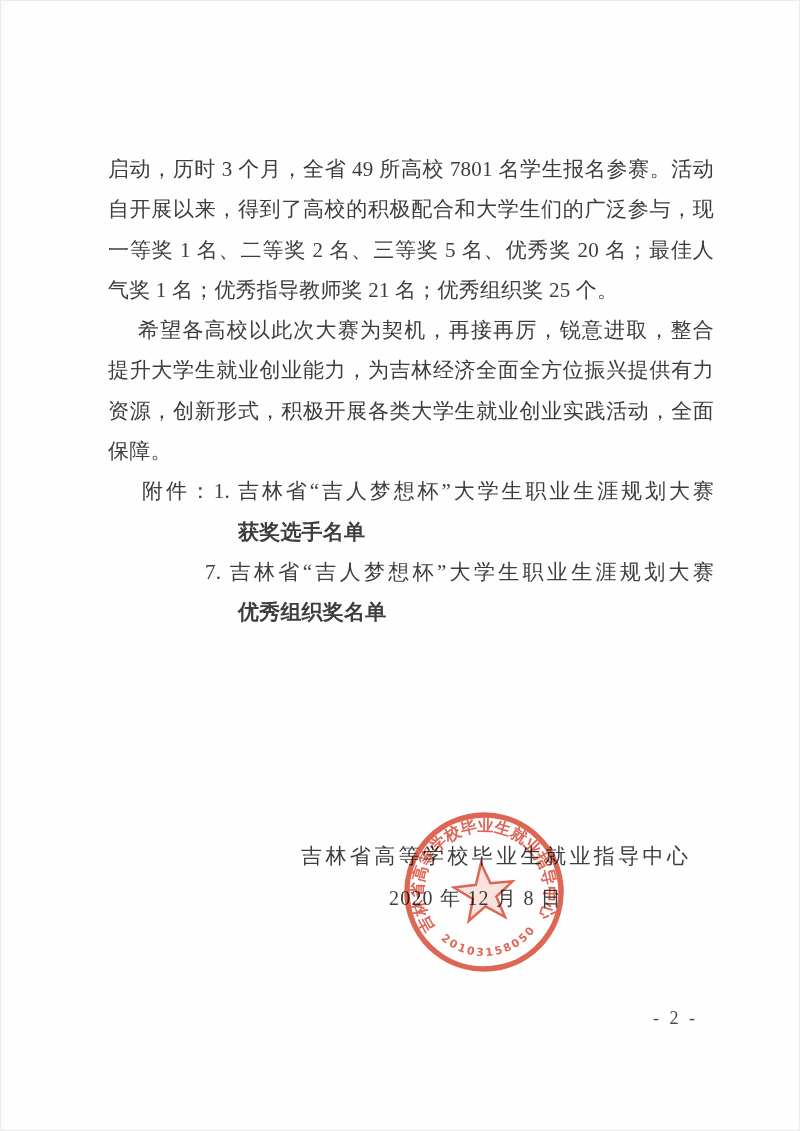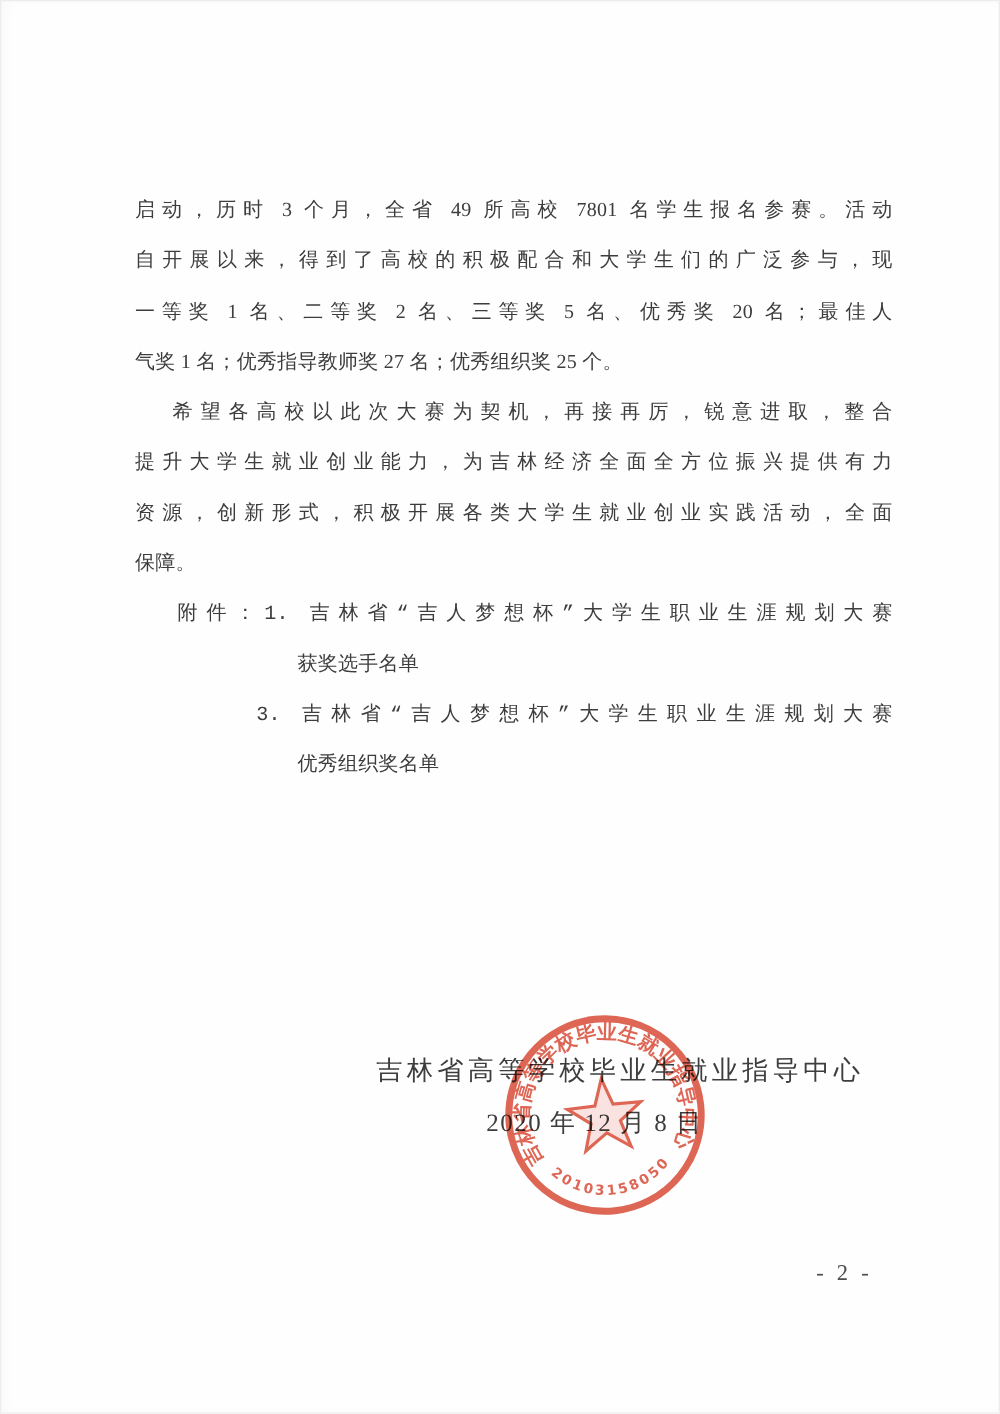--- a/index.html
+++ b/index.html
@@ -4,29 +4,29 @@
 <style>
   html,body { margin:0; padding:0; background:#ffffff; }
   .page {
     position:relative; width:800px; height:1131px; background:#fefefe;
     font-family:"Liberation Serif","DejaVu Serif",serif;
     color:#3d3d3d; overflow:hidden;
     box-shadow: inset 0 0 0 1px #ececec, inset 4px 0 10px rgba(0,0,0,0.025);
   }
   .textblock { position:absolute; left:108px; top:149px; width:606px; }
   .line {
-    height:40.3px; line-height:40.3px; font-size:16px;
+    height:40.3px; line-height:40.3px; font-size:21px;
     text-align:left; letter-spacing:0.2px;
   }
   .line.j { text-align:justify; text-align-last:justify; }
   .line.p-para   { padding-left:30px; }
   .line.p-att    { padding-left:34px; }
   .line.p-attnum { padding-left:97px; }
-  .line.p-attcon { padding-left:130px; }
-  .line.p-para.j, .line.p-att.j, .line.p-attnum.j { text-align:justify; text-align-last:justify;font-family:Liberation Mono, monospace; }
+  .line.p-attcon { padding-left:130px;font-weight:bold; }
+  .line.p-para.j, .line.p-att.j, .line.p-attnum.j { text-align:justify; text-align-last:justify; }
 
   .sig-org  { position:absolute; left:301px; top:842px; font-size:21px; letter-spacing:3.4px; white-space:nowrap; }
   .sig-date { position:absolute; left:389px; top:885px; font-size:20px; letter-spacing:1.2px; white-space:nowrap; }
 
   .seal {
     position:absolute; left:394px; top:802px;
     mix-blend-mode:multiply; opacity:0.93;
     transform:rotate(-6deg);
   }
   .seal-cjk { font-family:"Liberation Sans","DejaVu Sans",sans-serif; font-size:16px; font-weight:700; }
@@ -39,28 +39,28 @@
 </style>
 </head>
 <body>
 
 <div class="page">
 
   <div class="textblock">
     <div class="line j">启动，历时 3 个月，全省 49 所高校 7801 名学生报名参赛。活动</div>
     <div class="line j">自开展以来，得到了高校的积极配合和大学生们的广泛参与，现</div>
     <div class="line j">一等奖 1 名、二等奖 2 名、三等奖 5 名、优秀奖 20 名；最佳人</div>
-    <div class="line">气奖 1 名；优秀指导教师奖 27 名；优秀组织奖 25 个。</div>
+    <div class="line">气奖 1 名；优秀指导教师奖 21 名；优秀组织奖 25 个。</div>
     <div class="line j p-para">希望各高校以此次大赛为契机，再接再厉，锐意进取，整合</div>
     <div class="line j">提升大学生就业创业能力，为吉林经济全面全方位振兴提供有力</div>
     <div class="line j">资源，创新形式，积极开展各类大学生就业创业实践活动，全面</div>
     <div class="line">保障。</div>
     <div class="line j p-att">附件：1. 吉林省“吉人梦想杯”大学生职业生涯规划大赛</div>
     <div class="line p-attcon">获奖选手名单</div>
-    <div class="line j p-attnum">3. 吉林省“吉人梦想杯”大学生职业生涯规划大赛</div>
+    <div class="line j p-attnum">7. 吉林省“吉人梦想杯”大学生职业生涯规划大赛</div>
     <div class="line p-attcon">优秀组织奖名单</div>
   </div>
 
   <div class="sig-org">吉林省高等学校毕业生就业指导中心</div>
   <div class="sig-date">2020 年 12 月 8 日</div>
 
   <svg class="seal" width="180" height="180" viewBox="-90 -90 180 180">
     <defs>
       <path id="arcTop" d="M -55.28 25.78 A 61 61 0 1 1 55.28 25.78" fill="none"></path>
       <path id="arcBottom" d="M -49.03 41.13 A 64 64 0 0 0 49.03 41.13" fill="none"></path>

